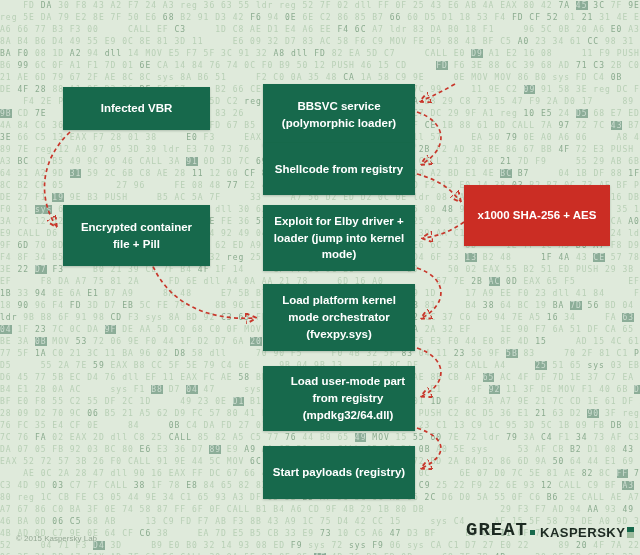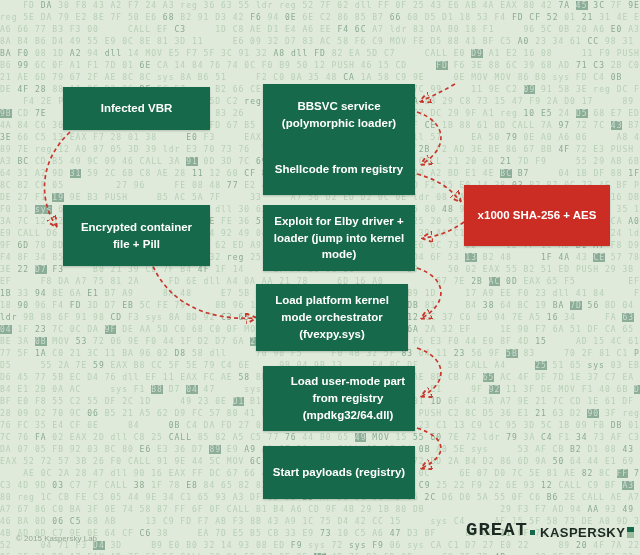--- a/index.html
+++ b/index.html
@@ -106,21 +106,21 @@
   <div class="box" style="left:63px;top:87px;width:147px;height:43px;">Infected VBR</div>
 
   <div class="box" style="left:63px;top:205px;width:147px;height:61px;">Encrypted container file + Pill</div>
 
   <div class="box" style="left:263px;top:84px;width:152px;height:62px;">BBSVC service (polymorphic loader)</div>
 
   <div class="box" style="left:263px;top:143px;width:152px;height:52px;">Shellcode from registry</div>
 
   <div class="box" style="left:263px;top:205px;width:152px;height:66px;">Exploit for Elby driver + loader (jump into kernel mode)</div>
 
-  <div class="box" style="left:256px;top:284px;width:152px;height:67px;">Load platform kernel mode orchestrator (fvexpy.sys)</div>
+  <div class="box" style="left:263px;top:284px;width:152px;height:67px;">Load platform kernel mode orchestrator (fvexpy.sys)</div>
 
   <div class="box" style="left:263px;top:366px;width:152px;height:65px;padding-left:27px;">Load user-mode part from registry (mpdkg32/64.dll)</div>
 
   <div class="box" style="left:263px;top:446px;width:152px;height:53px;">Start payloads (registry)</div>
 
   <div class="box red" style="left:464px;top:185px;width:146px;height:61px;">x1000 SHA-256 + AES</div>
 
   <div id="footer-copyright">© 2015 Kaspersky Lab</div>
 
   <div id="footer-great"><span>GREAT</span><span class="dot"></span></div>

